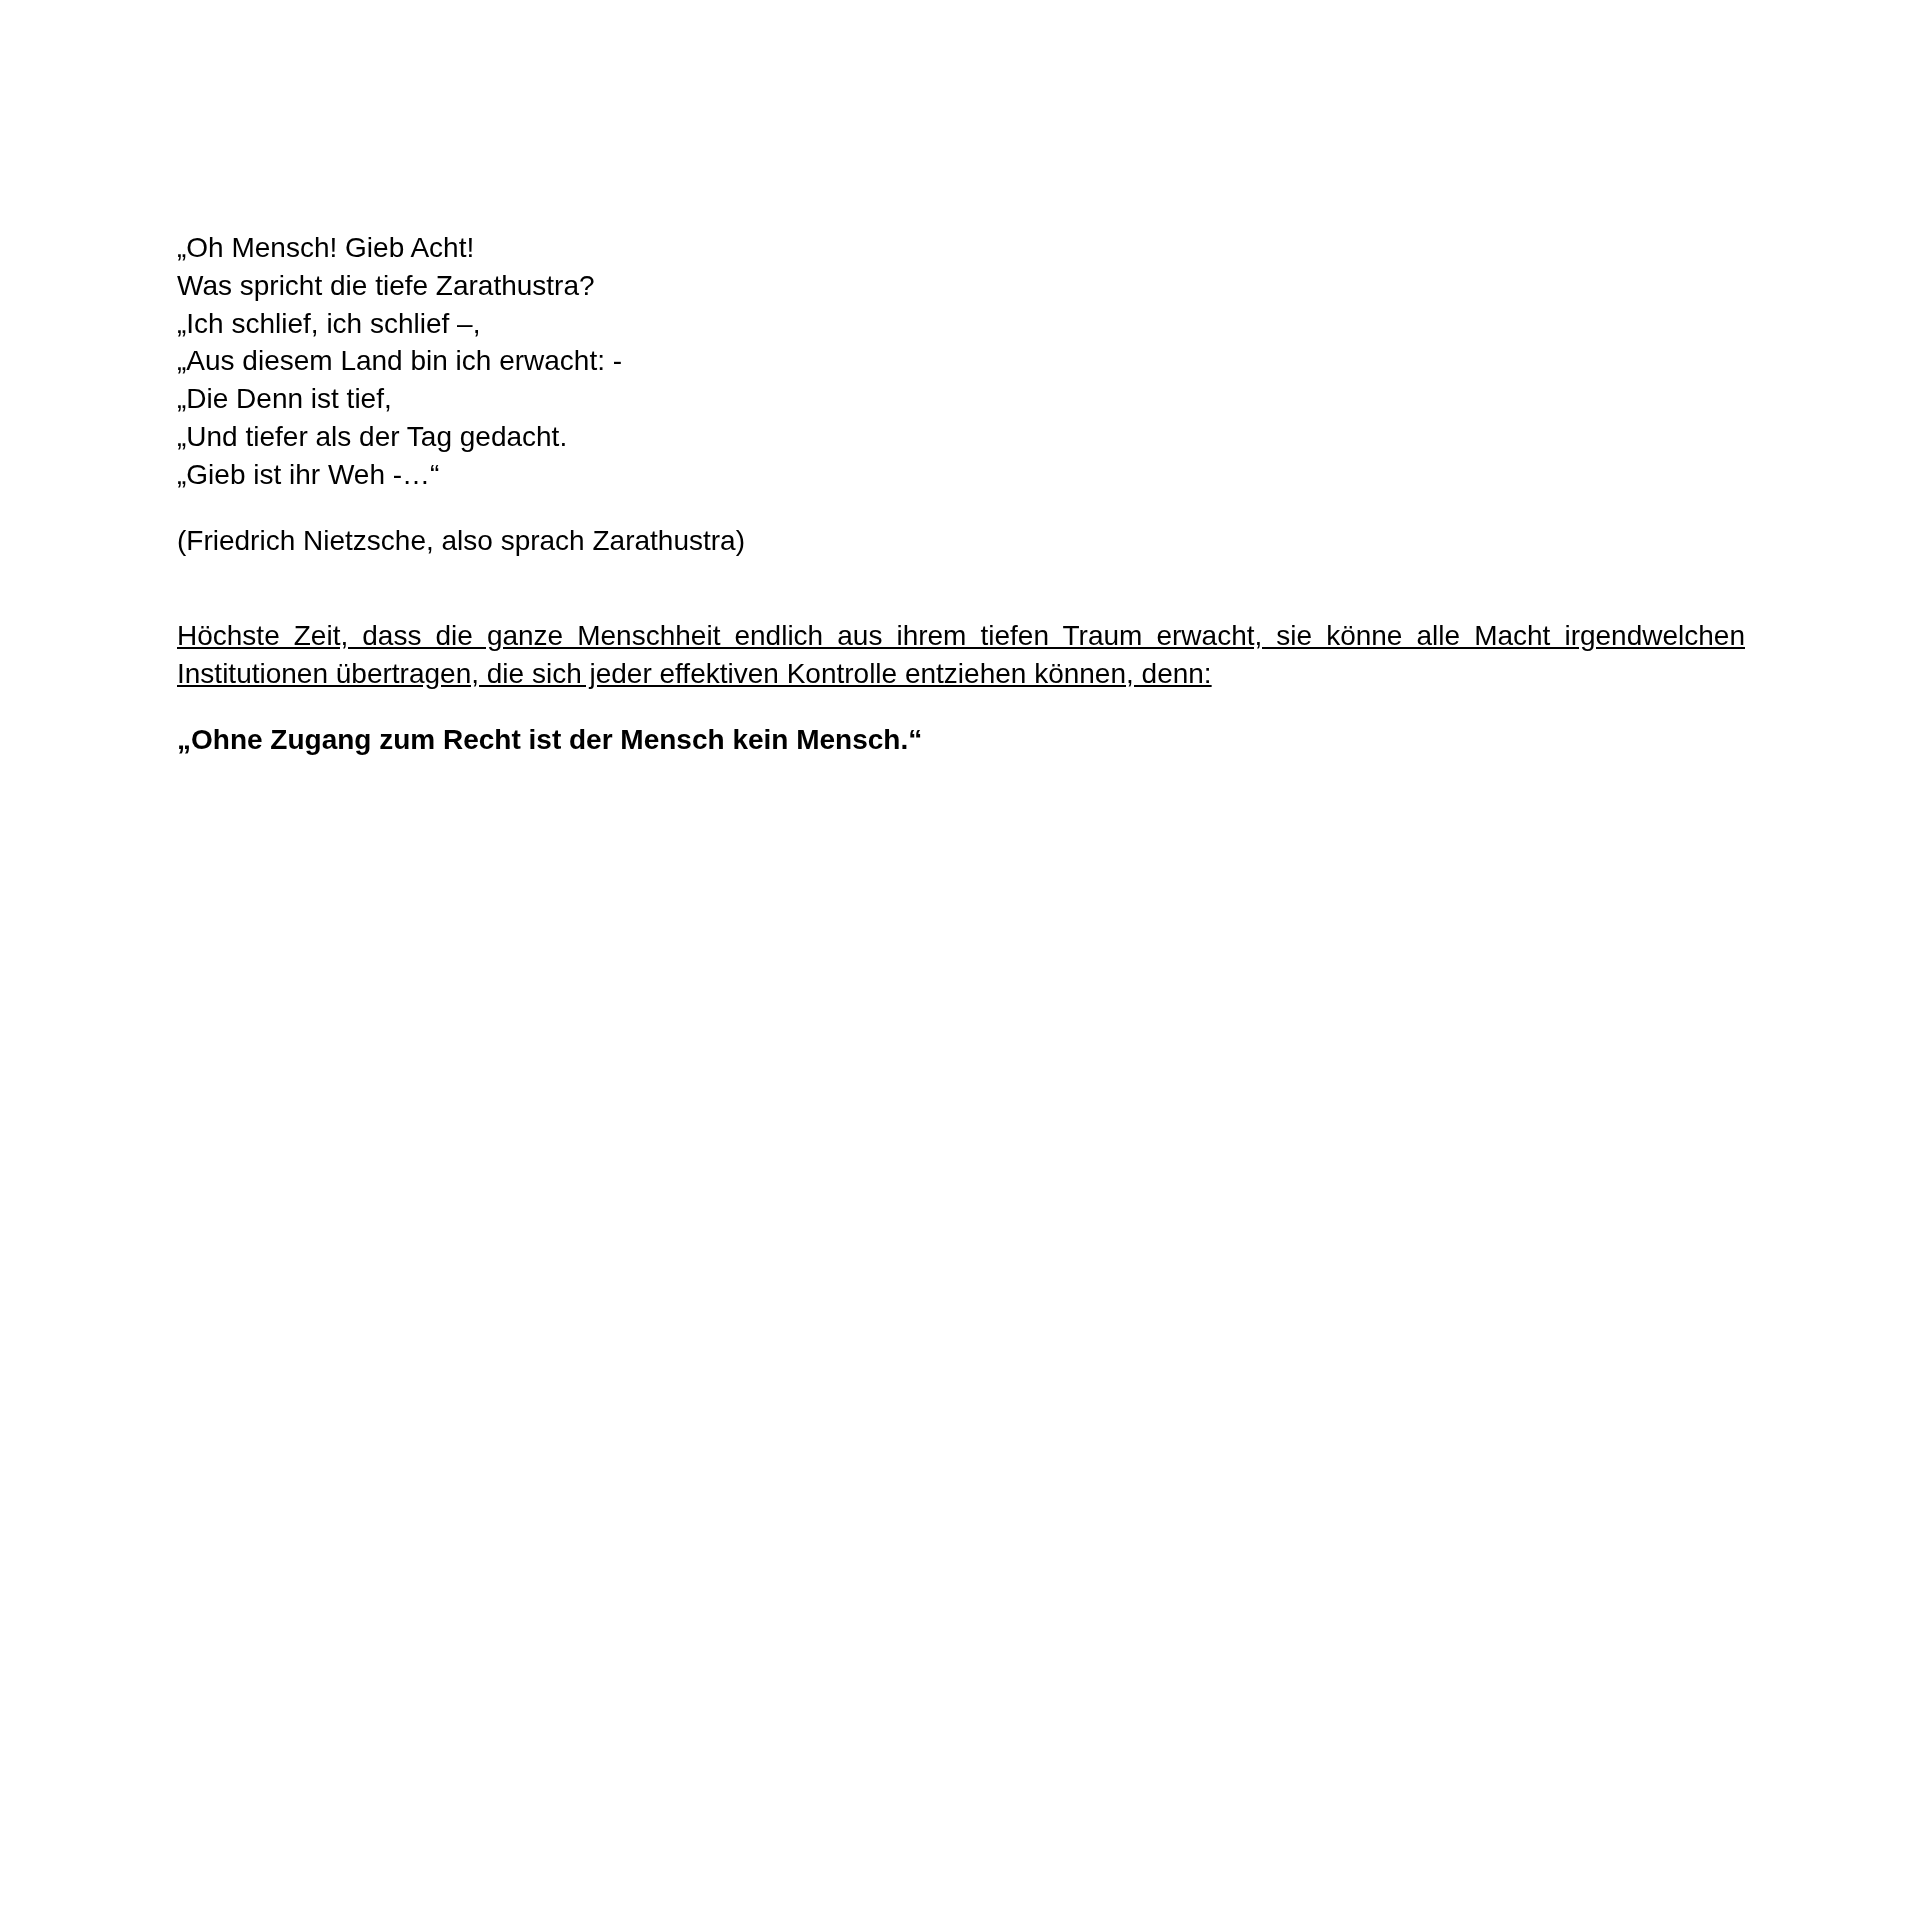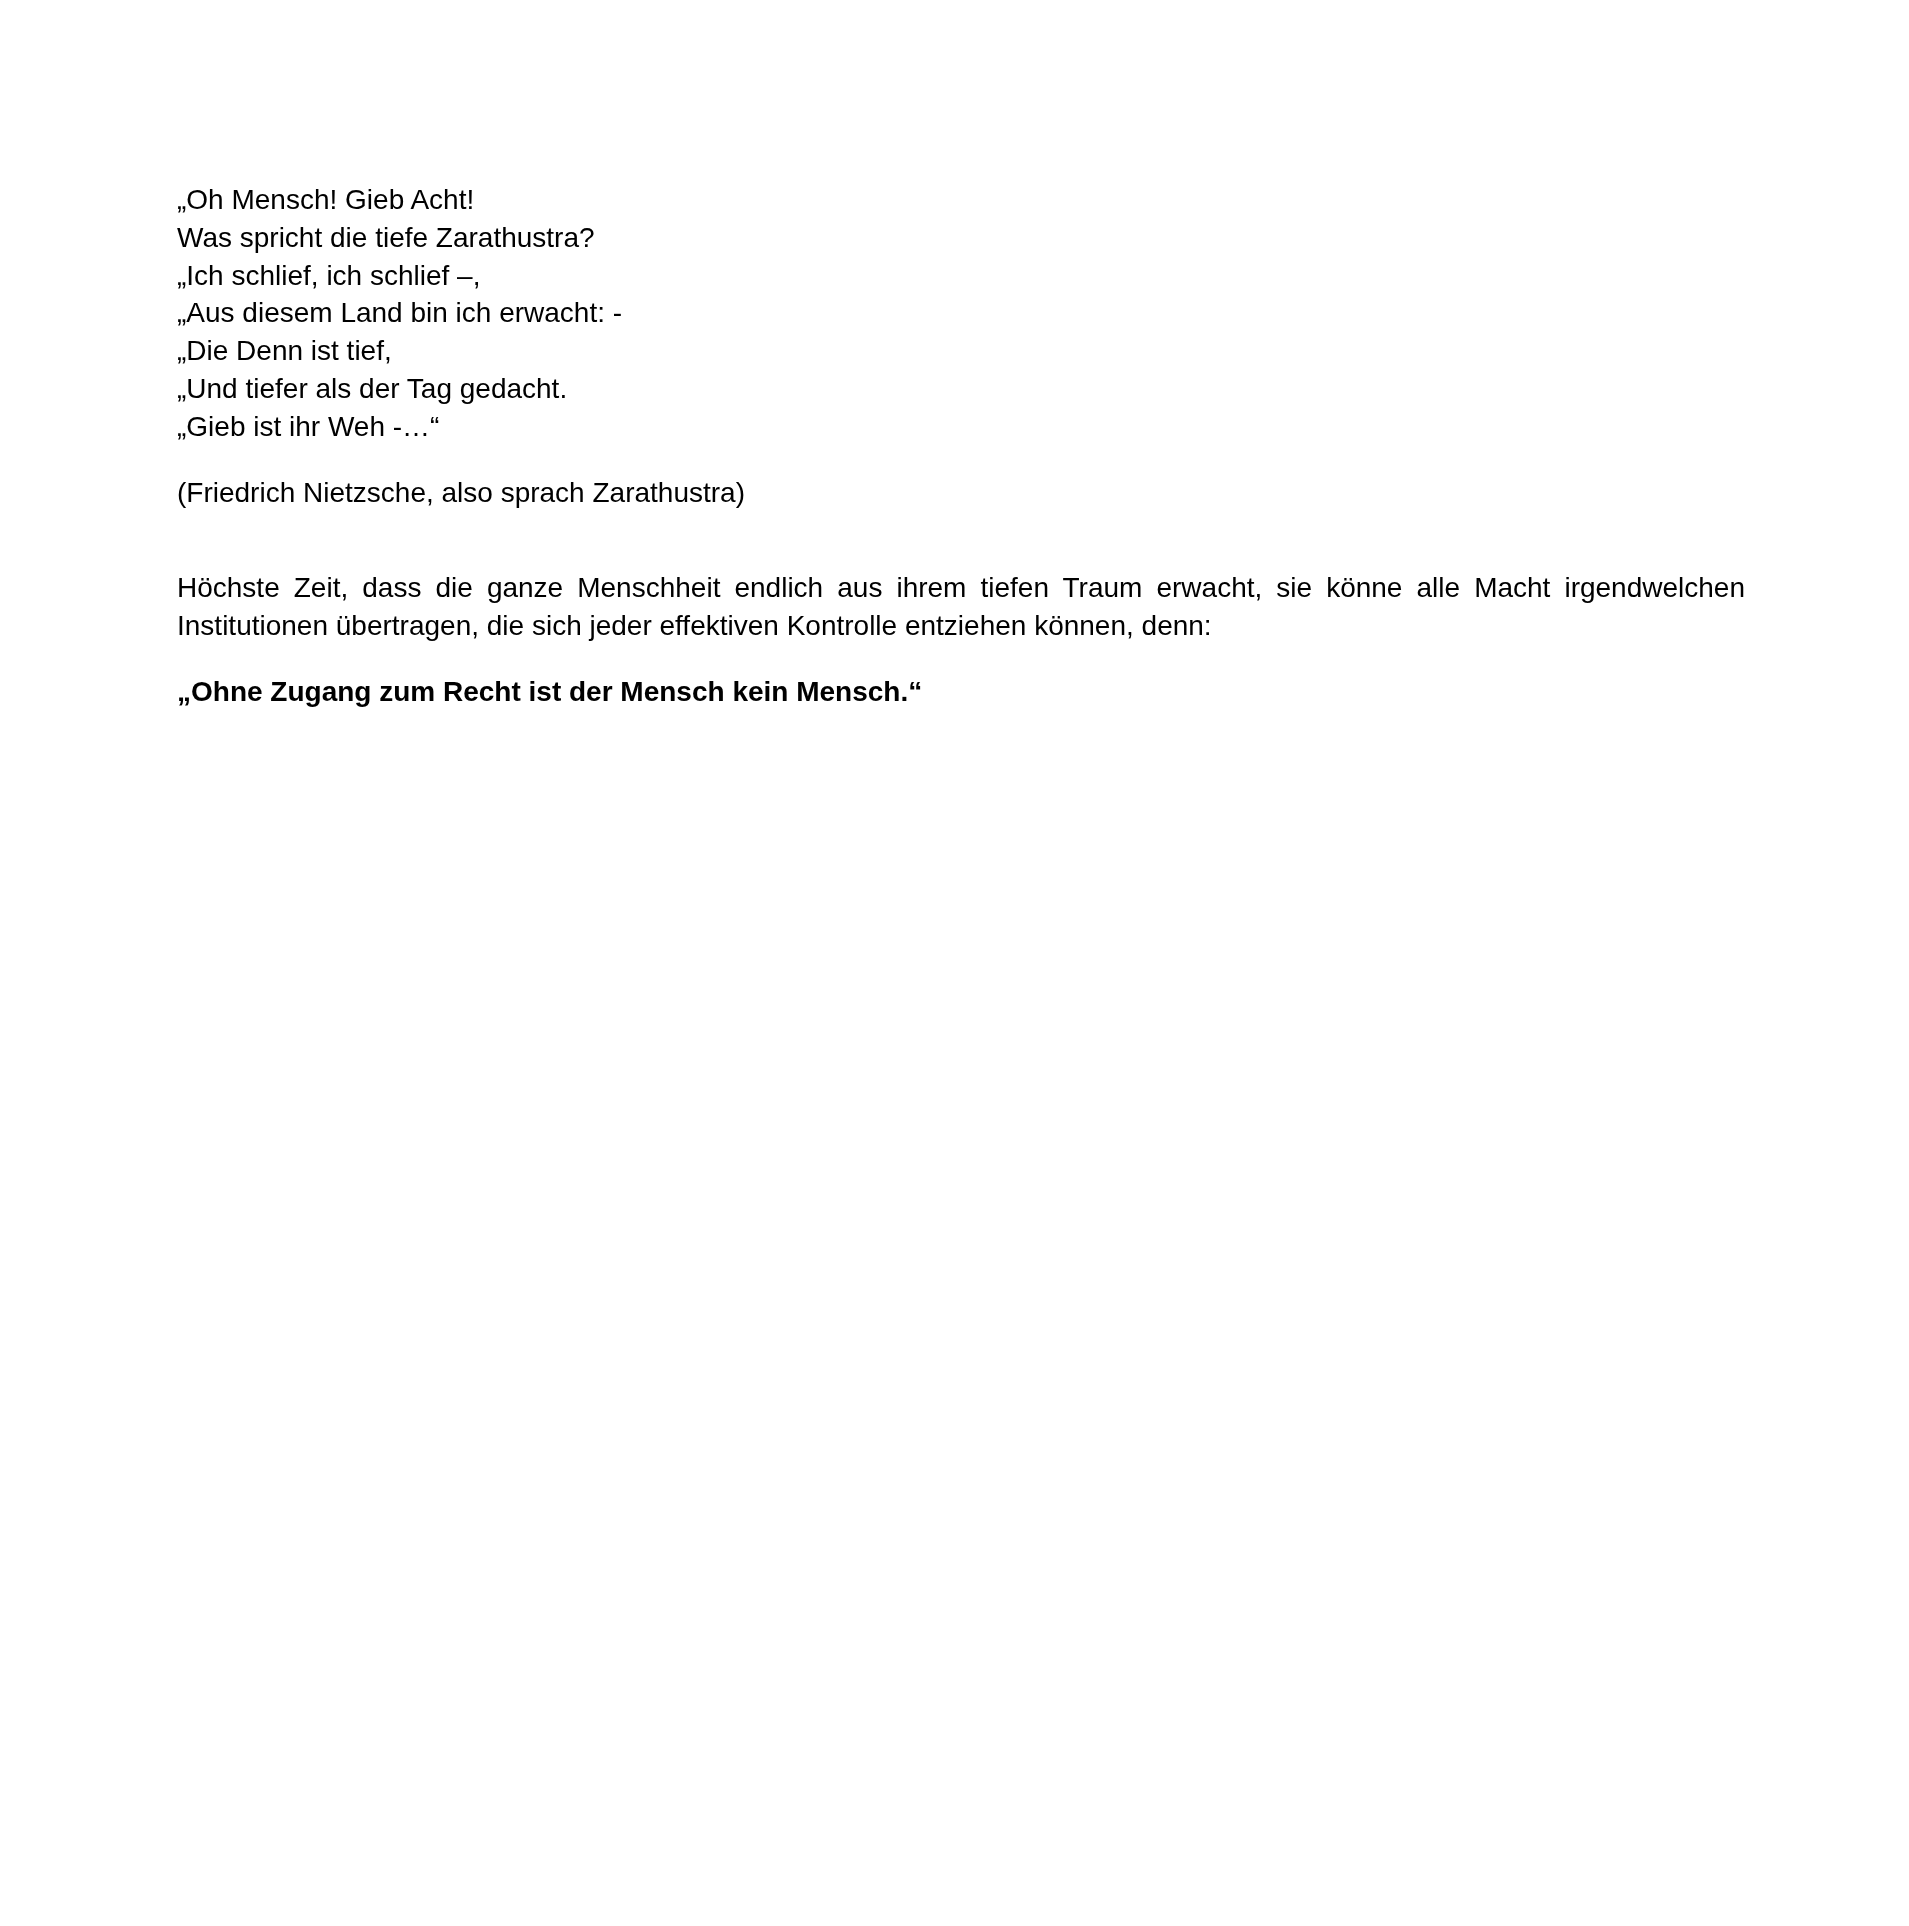--- a/index.html
+++ b/index.html
@@ -16,20 +16,21 @@
     width: 1910px;
     height: 2703px;
     background: #ffffff;
     box-sizing: border-box;
     padding: 181px 166px 100px 177px;
   }
   .content {
     width: 1568px;
     font-size: 28px;
     line-height: 1.35;
+    margin-top: 48px;
   }
   .poem {
     margin: 0 0 0 0;
   }
   .poem-line {
     white-space: pre;
     margin: 0;
     padding: 0;
   }
   .spacer-small {
@@ -38,20 +39,21 @@
   .spacer-medium {
     height: 57px;
   }
   .attribution {
     margin: 0;
   }
   .para {
     margin: 0;
     text-align: justify;
     text-justify: inter-word;
+    text-decoration: underline;
   }
   .para-bold {
     margin: 0;
     font-weight: bold;
   }
 </style>
 </head>
 <body>
 
 <div class="page">

